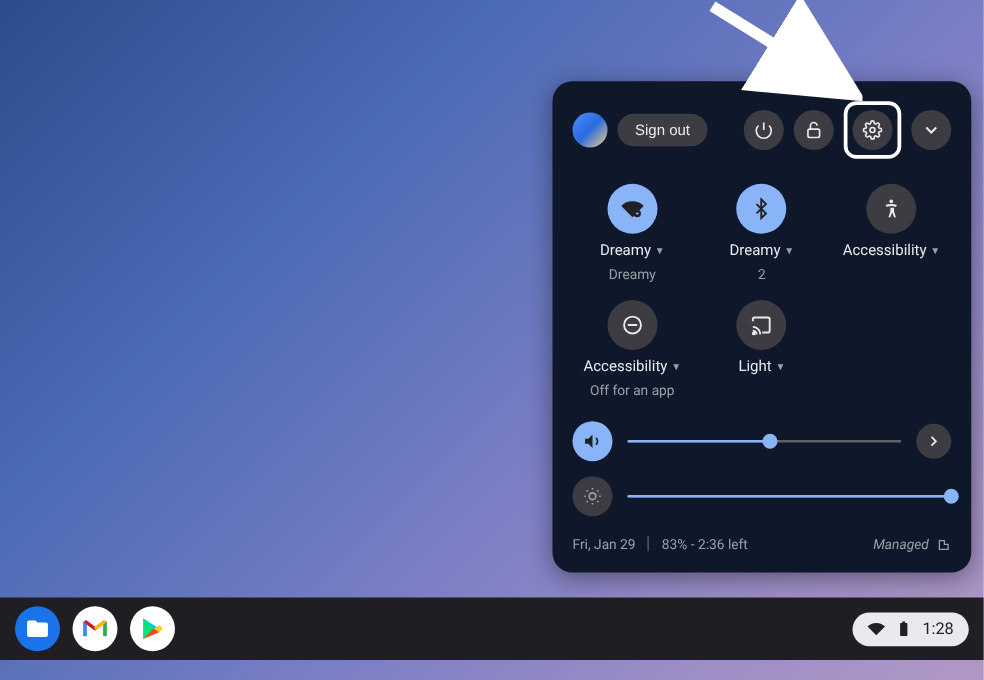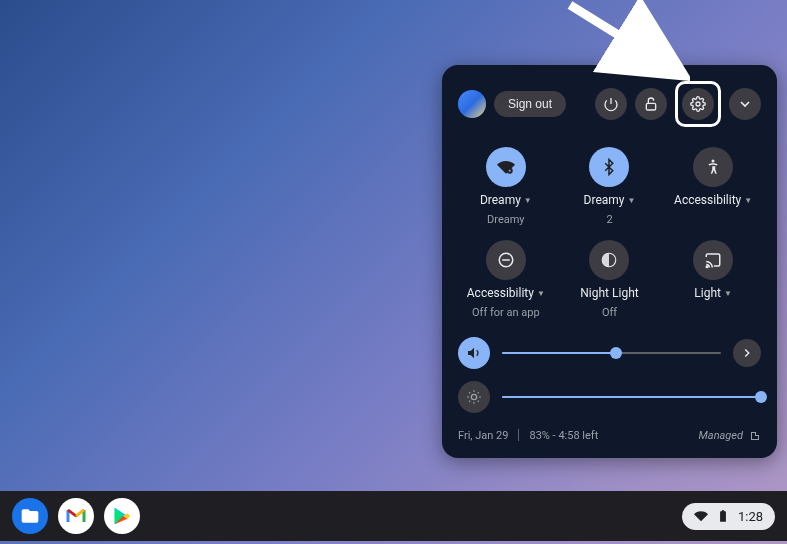--- a/index.html
+++ b/index.html
@@ -171,21 +171,21 @@
     .footer-divider {
       width: 1px;
       height: 12px;
       background: #5f6368;
       margin: 0 10px;
     }
     .footer-spacer { flex: 1; }
     .managed { display: flex; align-items: center; gap: 6px; font-style: italic; }
     .shelf {
       position: absolute;
-      bottom: 3px;
+      bottom: 16px;
       left: 0;
       right: 0;
       height: 50px;
       background: #1f1f23;
       display: flex;
       align-items: center;
       padding: 0 12px;
     }
     .shelf-apps { display: flex; gap: 10px; align-items: center; }
     .app-icon {
@@ -308,32 +308,20 @@
           </svg>
       </div>
       <div class="tile-label">
           <span>Accessibility</span>
           <span class="caret">▼</span>
         </div>
       <div class="tile-sub">Off for an app</div>
     </div>
     <div class="tile">
       <div class="tile-icon inactive">
-        <svg viewBox="0 0 24 24" fill="currentColor">
-            <path d="M12 3a9 9 0 1 0 0 18V3z" opacity="0.9"></path>
-            <circle cx="12" cy="12" r="9" fill="none" stroke="currentColor" stroke-width="1.5"></circle>
-          </svg>
-      </div>
-      <div class="tile-label">
-          <span>Night Light</span>
-        </div>
-      <div class="tile-sub">Off</div>
-    </div>
-    <div class="tile">
-      <div class="tile-icon inactive">
         <svg viewBox="0 0 24 24" fill="none" stroke="currentColor" stroke-width="2">
             <path d="M3 8V6a2 2 0 0 1 2-2h14a2 2 0 0 1 2 2v12a2 2 0 0 1-2 2h-6"></path>
             <path d="M3 18a4 4 0 0 1 4 4"></path>
             <path d="M3 14a8 8 0 0 1 8 8"></path>
             <circle cx="4" cy="21" r="1" fill="currentColor"></circle>
           </svg>
       </div>
       <div class="tile-label">
           <span>Light</span>
           <span class="caret">▼</span>
@@ -369,21 +357,21 @@
     </div>
     <div class="slider-track">
       <div class="slider-fill" id="bri-fill" style="width: 100%;"></div>
       <div class="slider-thumb" id="bri-thumb" style="left: 100%;"></div>
     </div>
   </div>
 
   <div class="panel-footer">
     <span>Fri, Jan 29</span>
     <div class="footer-divider"></div>
-    <span>83% - 4:58 left</span>
+    <span>83% - 2:36 left</span>
     <div class="footer-spacer"></div>
     <div class="managed">
       <span>Managed</span>
       <svg width="12" height="12" viewBox="0 0 24 24" fill="#9aa0a6">
           <path d="M4 4h10v6h6v10H4V4zm2 2v12h12v-6h-6V6H6z"></path>
         </svg>
     </div>
   </div>
 </div>
 

